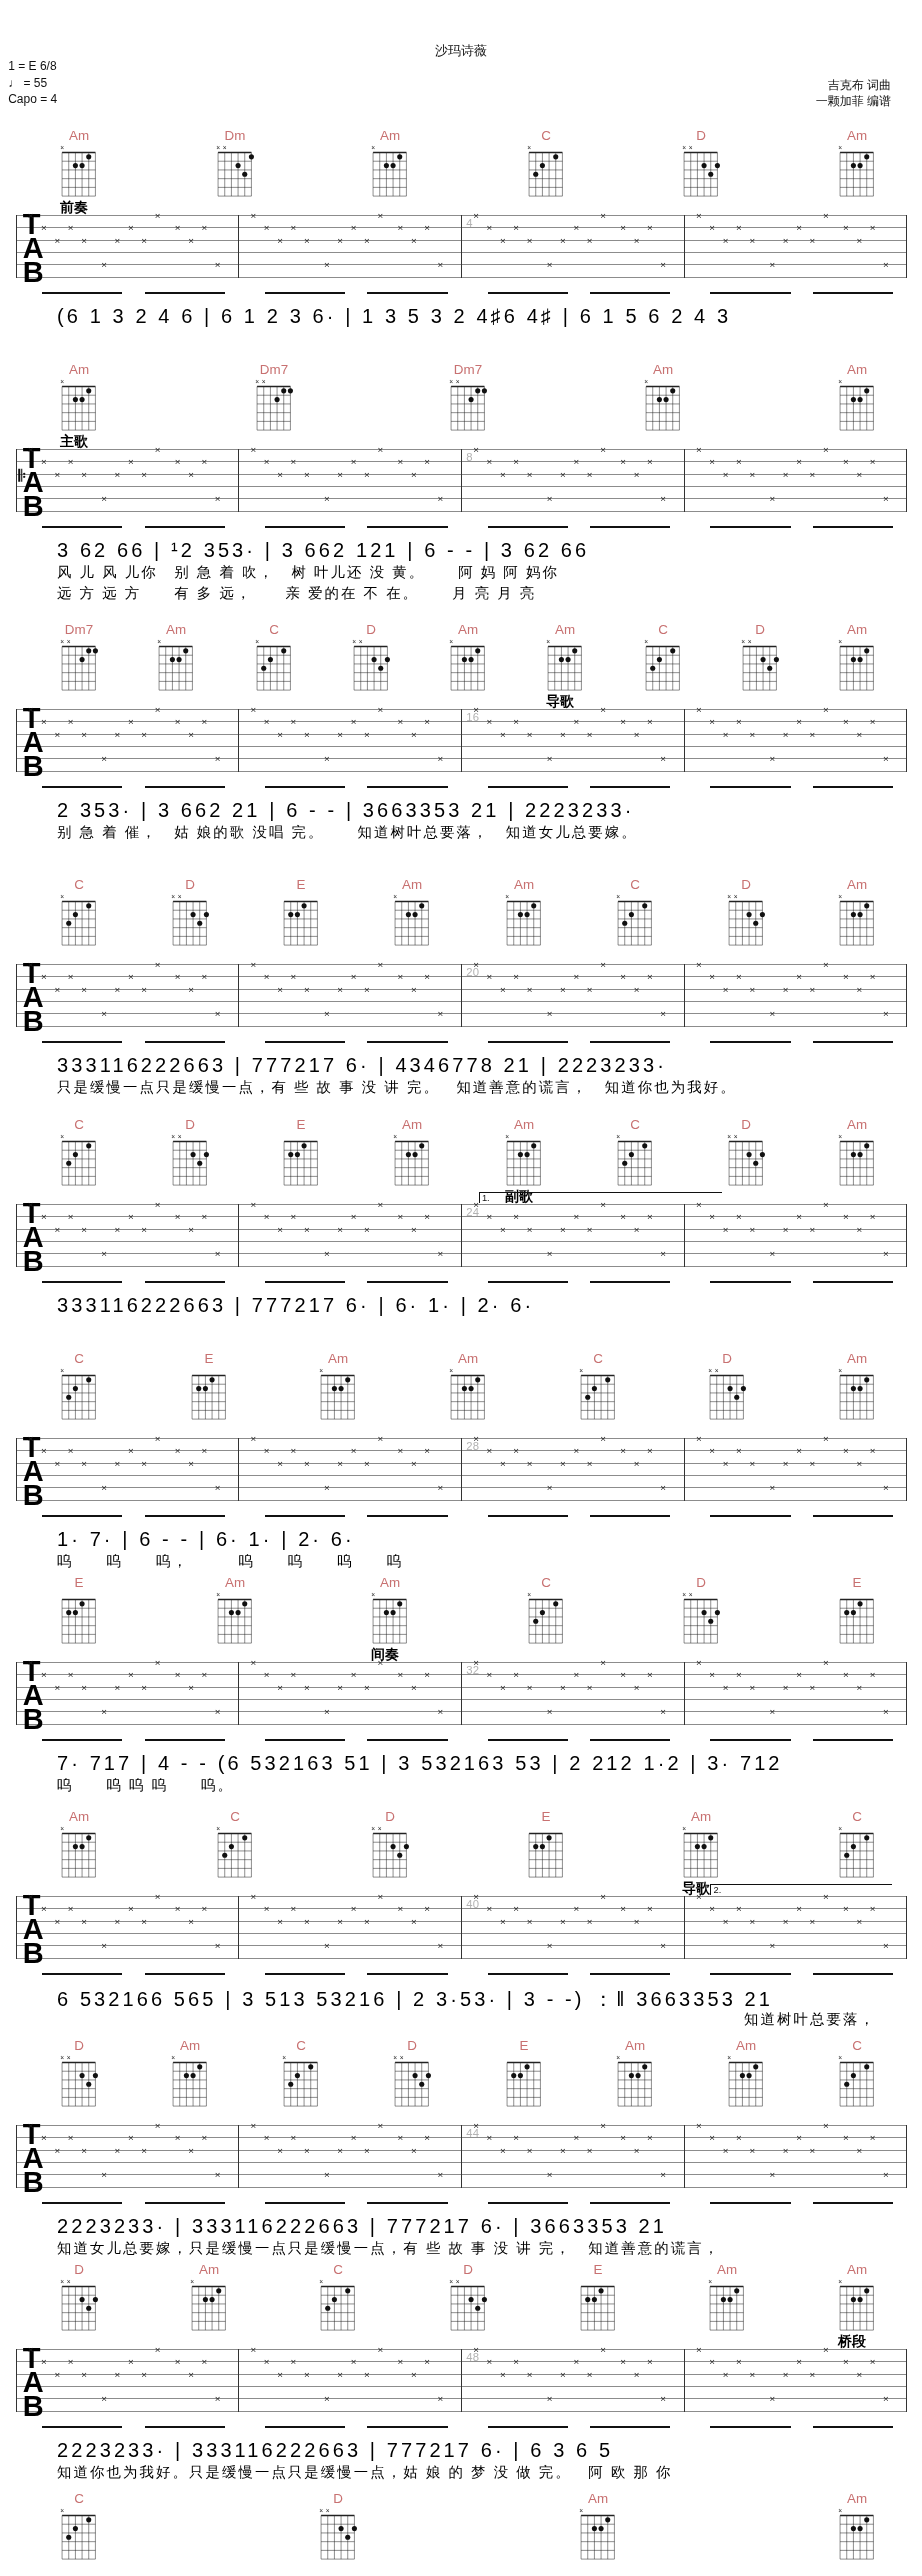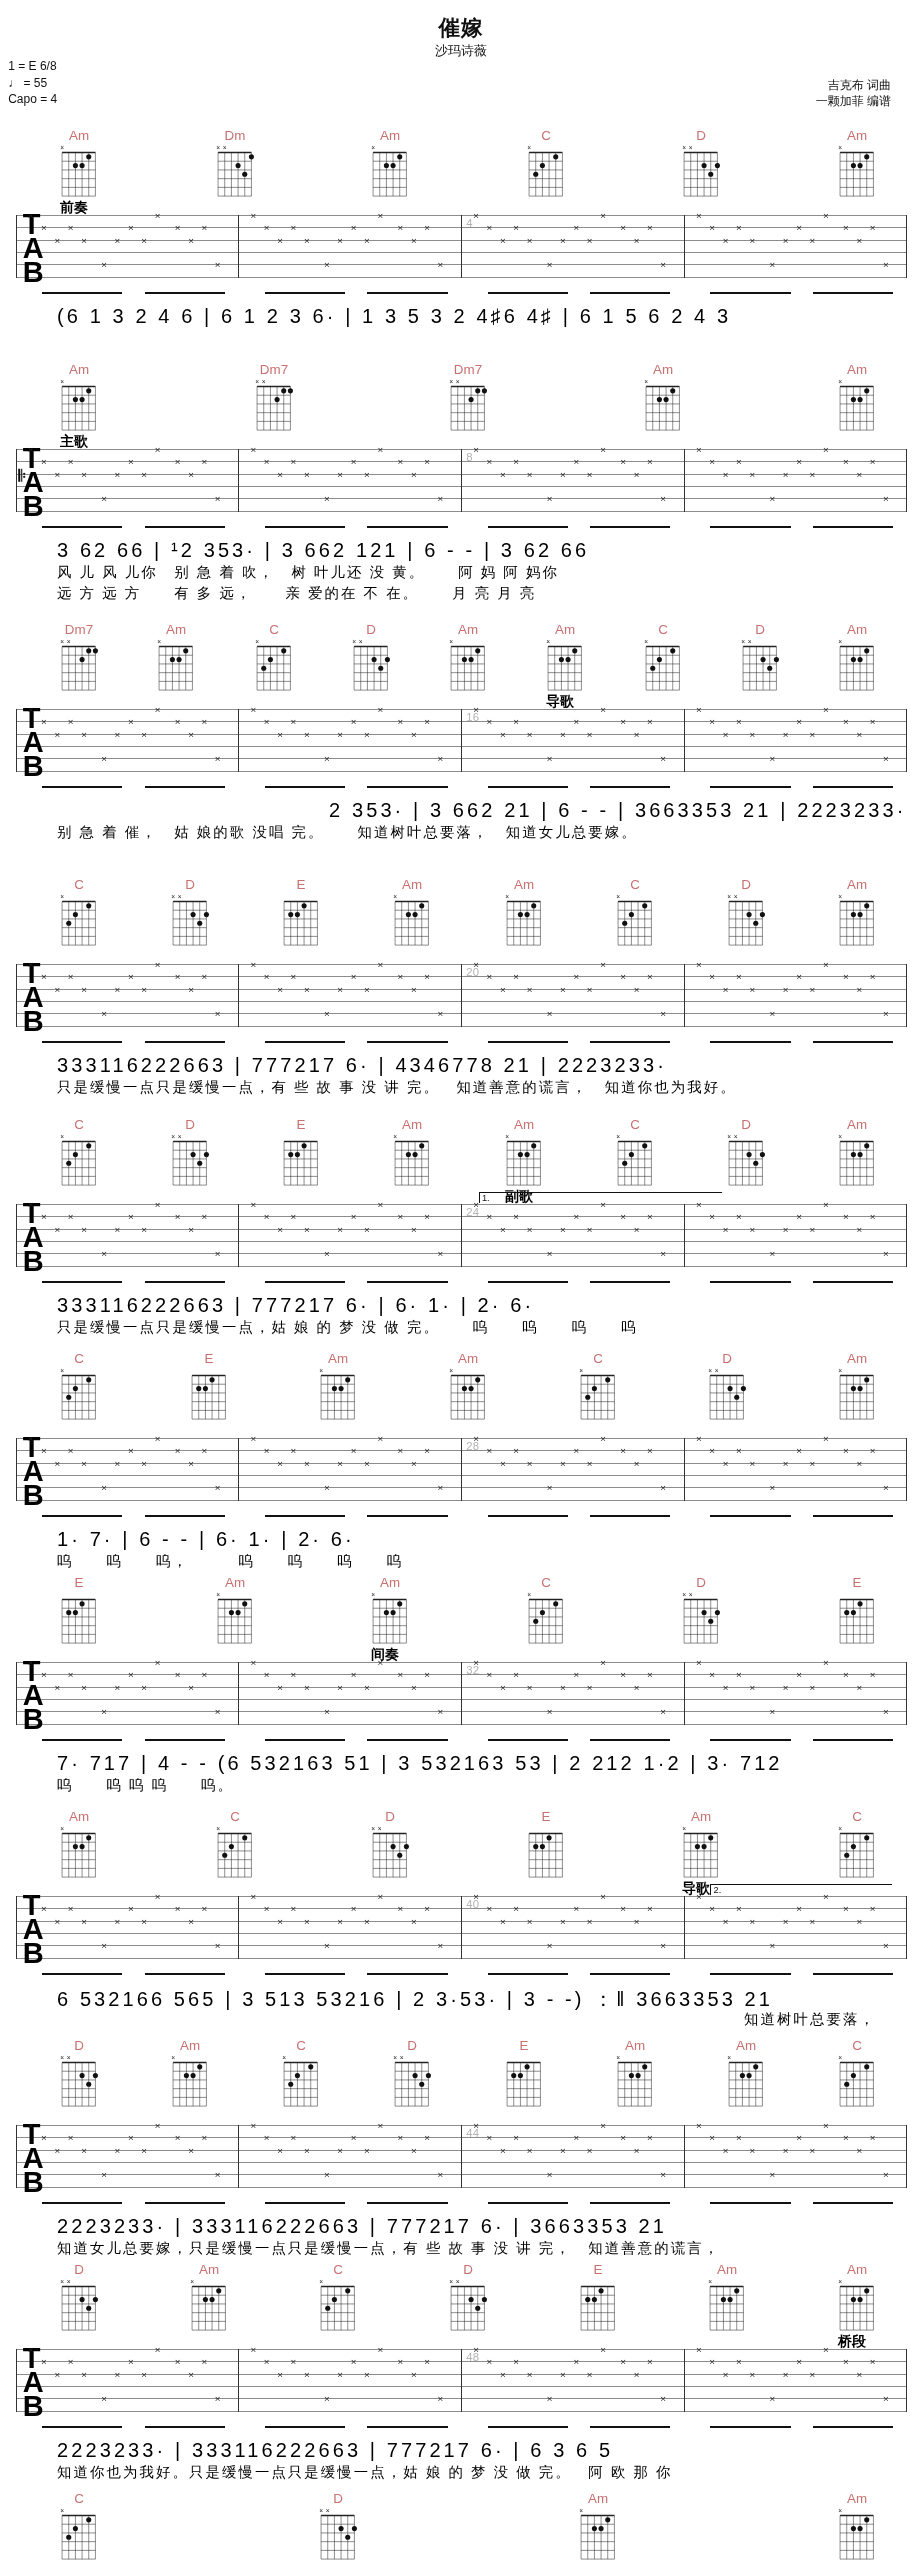--- a/index.html
+++ b/index.html
@@ -31,21 +31,20 @@
          font-size:9.3px;padding:0 0 0 2.1px;color:#111;}
   .repeat{position:absolute;left:3.1px;top:17.5px;font-size:15.5px;font-weight:bold;}
   .jianpu{position:absolute;left:57px;right:15.5px;font-size:20px;letter-spacing:3.1px;white-space:nowrap;color:#000;}
   .lyric{position:absolute;left:57px;right:15.5px;font-size:14.4px;letter-spacing:2.1px;white-space:nowrap;color:#000;}
   .lyric.right{text-align:right;right:46px;}
 </style>
 </head>
 <body>
 
 <div id="header">
-  <div class="title">催嫁</div>
   <div class="subtitle">沙玛诗薇</div>
   <div class="meta">1 = E 6/8
 ♩ = 55
 Capo = 4</div>
   <div class="credits">吉克布 词曲
 一颗加菲 编谱</div>
 </div>
 
 <div id="score">
     <div class="system" style="height: 234px;">
@@ -724,21 +723,21 @@
         <span class="tmark" style="left: 87.625%; top: 7.2px;">×</span>
         <span class="tmark" style="left: 89.125%; top: 19.6px;">×</span>
         <span class="tmark" style="left: 90.625%; top: -5.2px;">×</span>
         <span class="tmark" style="left: 92.875%; top: 7.2px;">×</span>
         <span class="tmark" style="left: 94.375%; top: 19.6px;">×</span>
         <span class="tmark" style="left: 95.875%; top: 7.2px;">×</span>
         <span class="tmark" style="left: 97.375%; top: 44px;">×</span>
         <div class="beam" style="left: 78%; width: 9%;"></div>
         <div class="beam" style="left: 89.5%; width: 9%;"></div>
       </div>
-      <div class="jianpu" style="top: 181px; text-align: right;">2 353· | 3 662 21 | 6 - - | 3663353 21 | 2223233·</div>
+      <div class="jianpu" style="top: 181px;">2 353· | 3 662 21 | 6 - - | 3663353 21 | 2223233·</div>
       <div class="lyric" style="top: 205px;">别 急 着 催，　姑 娘的歌 没唱 完。　　知道树叶总要落，　知道女儿总要嫁。</div>
     </div>
     <div class="system" style="height: 240px;">
       <div class="chordrow">
         <div class="chord" style="left: 0px;">
           <span class="cname" style="color: rgb(200, 113, 113);">C</span>
           <svg width="40" height="56" viewBox="0 0 78 108">
             <line x1="6" y1="16" x2="6" y2="101" stroke="#222" stroke-width="1"></line>
             <line x1="19" y1="16" x2="19" y2="101" stroke="#222" stroke-width="1"></line>
             <line x1="32" y1="16" x2="32" y2="101" stroke="#222" stroke-width="1"></line>
@@ -1235,21 +1234,20 @@
         <span class="tmark" style="left: 89.125%; top: 19.6px;">×</span>
         <span class="tmark" style="left: 90.625%; top: -5.2px;">×</span>
         <span class="tmark" style="left: 92.875%; top: 7.2px;">×</span>
         <span class="tmark" style="left: 94.375%; top: 19.6px;">×</span>
         <span class="tmark" style="left: 95.875%; top: 7.2px;">×</span>
         <span class="tmark" style="left: 97.375%; top: 44px;">×</span>
         <div class="beam" style="left: 78%; width: 9%;"></div>
         <div class="beam" style="left: 89.5%; width: 9%;"></div>
       </div>
       <div class="jianpu" style="top: 181px;">333116222663 | 777217 6· | 6· 1· | 2· 6·</div>
-      <div class="lyric" style="top: 205px;">只是缓慢一点只是缓慢一点，姑 娘 的 梦 没 做 完。　　呜　　呜　　呜　　呜</div>
     </div>
     <div class="system" style="height: 224px;">
       <div class="chordrow">
         <div class="chord" style="left: 0px;">
           <span class="cname" style="color: rgb(200, 113, 113);">C</span>
           <svg width="40" height="56" viewBox="0 0 78 108">
             <line x1="6" y1="16" x2="6" y2="101" stroke="#222" stroke-width="1"></line>
             <line x1="19" y1="16" x2="19" y2="101" stroke="#222" stroke-width="1"></line>
             <line x1="32" y1="16" x2="32" y2="101" stroke="#222" stroke-width="1"></line>
             <line x1="45" y1="16" x2="45" y2="101" stroke="#222" stroke-width="1"></line>

